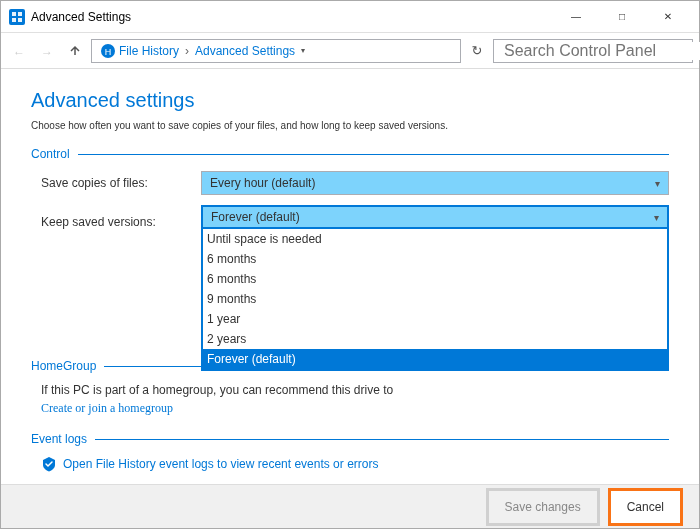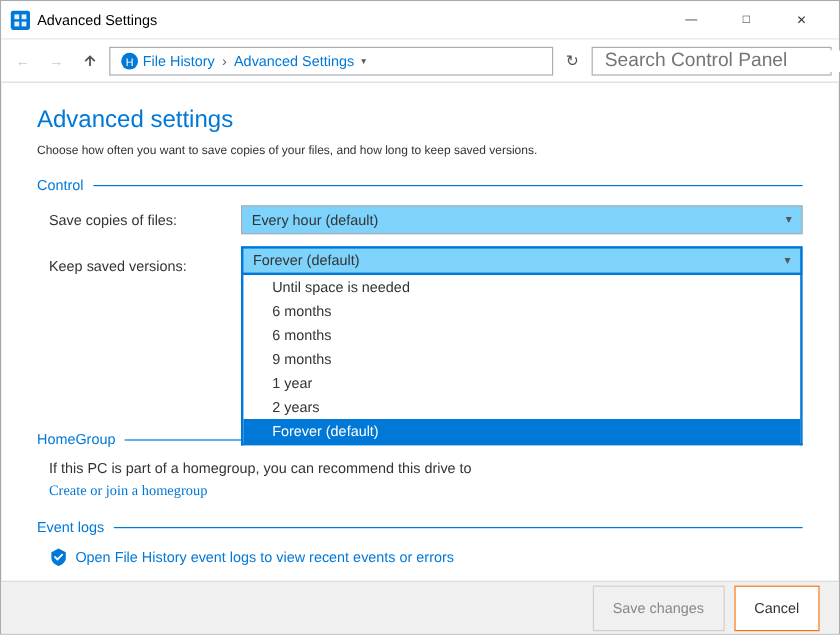--- a/index.html
+++ b/index.html
@@ -247,21 +247,21 @@
       top: 24px;
       left: 0;
       right: 0;
       border: 2px solid #0078d7;
       border-top: none;
       background: #fff;
       z-index: 100;
     }
 
     .dropdown-item {
-      padding: 3px 24px;
+      padding: 3px 4px;
       font-size: 12px;
       color: #333;
       cursor: pointer;
     }
     .dropdown-item.selected {
       background: #0078d7;
       color: #fff;
     }
 
     
@@ -320,21 +320,21 @@
       justify-content: flex-end;
       padding: 0 16px;
       gap: 8px;
       flex-shrink: 0;
     }
 
     .btn {
       height: 38px;
       padding: 0 16px;
       font-size: 12px;
-      border: 1px solid #f97316;
+      border: 3px solid #f97316;
       cursor: pointer;
       background: #fff;
       color: #333;
     }
     .btn.primary {
       background: #f0f0f0;
       color: #888;
       border-color: #d0d0d0;
     }
 

